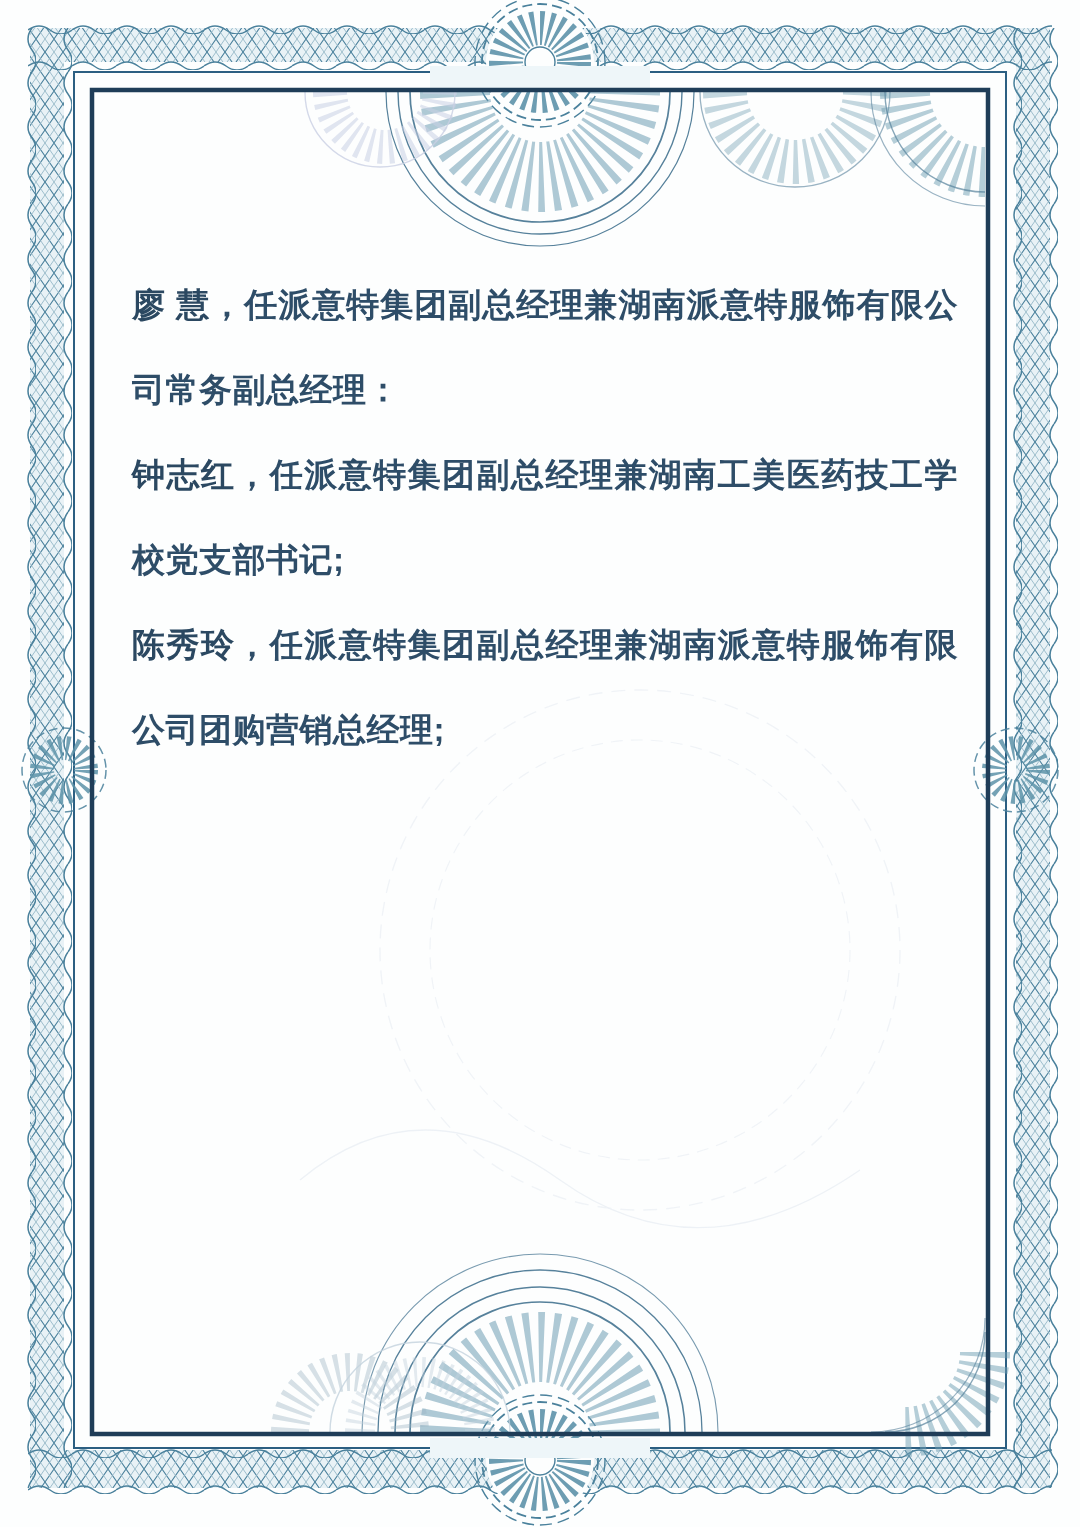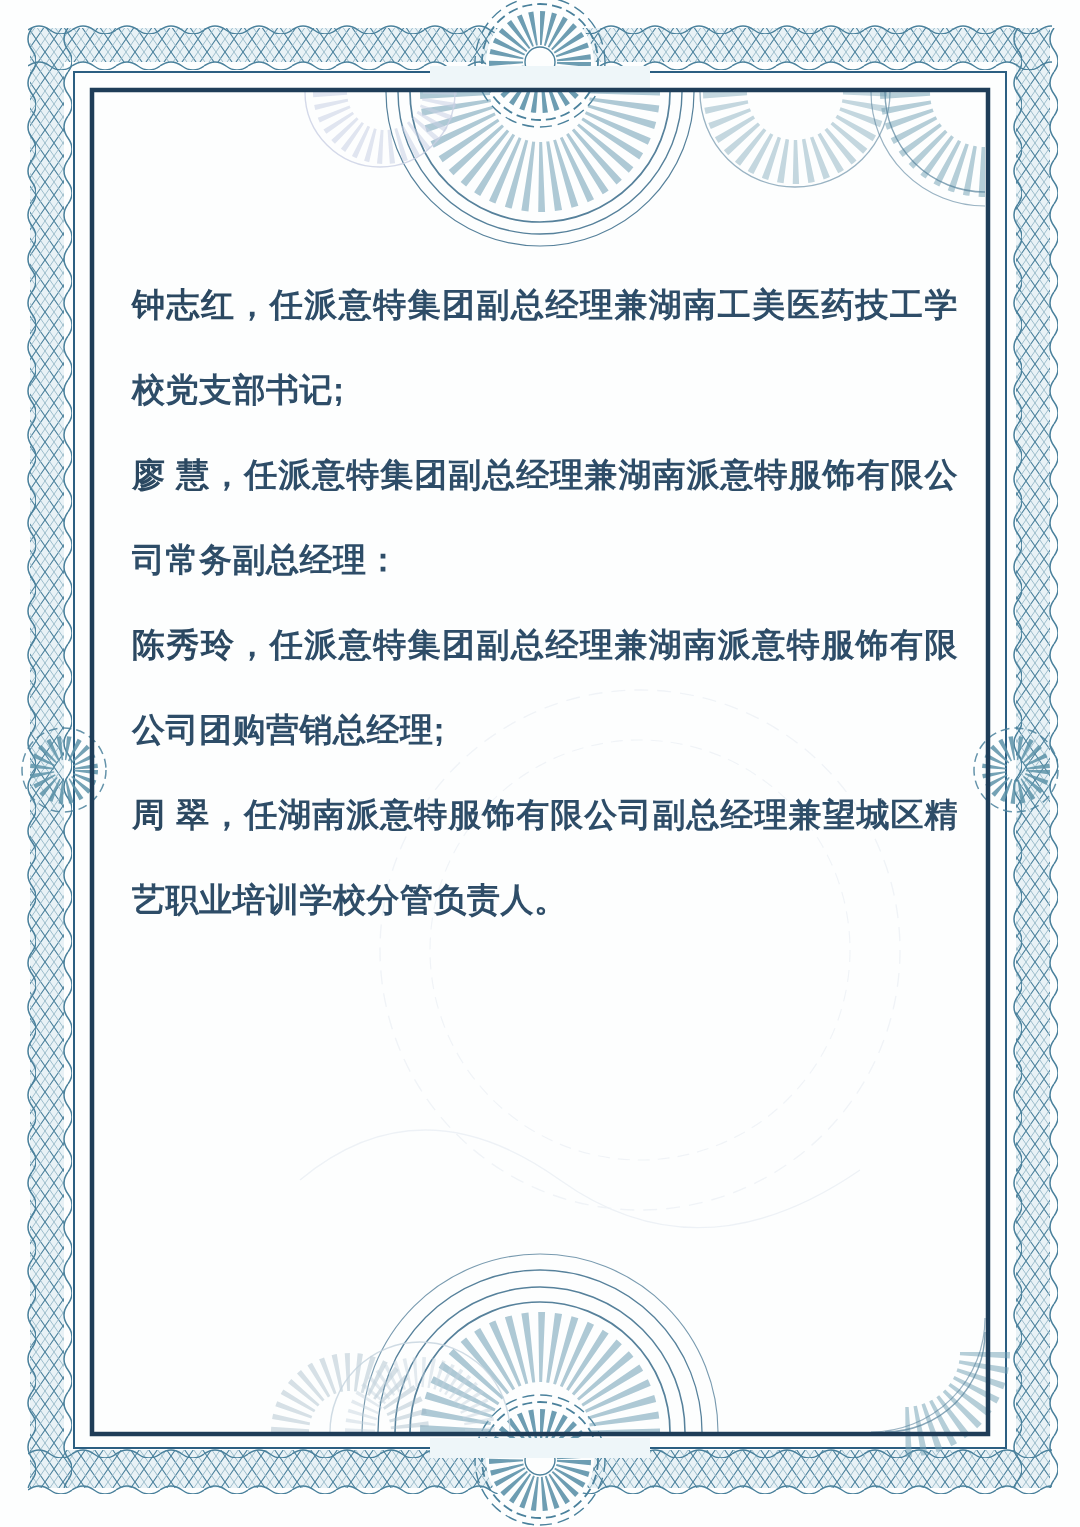--- a/index.html
+++ b/index.html
@@ -142,19 +142,18 @@
     <g fill="none" opacity="0.6">
       <circle cx="640" cy="950" r="260" stroke="#e8edf3" stroke-width="1.4" stroke-dasharray="14 9"></circle>
       <circle cx="640" cy="950" r="210" stroke="#e8edf3" stroke-width="1.2" stroke-dasharray="12 8"></circle>
       <path d="M300,1180 Q420,1080 560,1180 T860,1170" stroke="#e4eaf1" stroke-width="1.4"></path>
     </g>
 
     <rect x="92" y="90" width="896" height="1344" fill="none" stroke="#1f3d58" stroke-width="4.5"></rect>
   </svg>
 
   <div class="content">
+    <p><span class="person">廖 慧</span><span>，任派意特集团副总经理兼湖南派意特服饰有限公司常务副总经理：</span></p>
     <p><span class="person">钟志红</span><span>，任派意特集团副总经理兼湖南工美医药技工学校党支部书记;</span></p>
-    <p><span class="person">廖 慧</span><span>，任派意特集团副总经理兼湖南派意特服饰有限公司常务副总经理：</span></p>
     <p><span class="person">陈秀玲</span><span>，任派意特集团副总经理兼湖南派意特服饰有限公司团购营销总经理;</span></p>
-    <p><span class="person">周 翠</span><span>，任湖南派意特服饰有限公司副总经理兼望城区精艺职业培训学校分管负责人。</span></p>
   </div>
 
 </div>
 
 </body></html>

